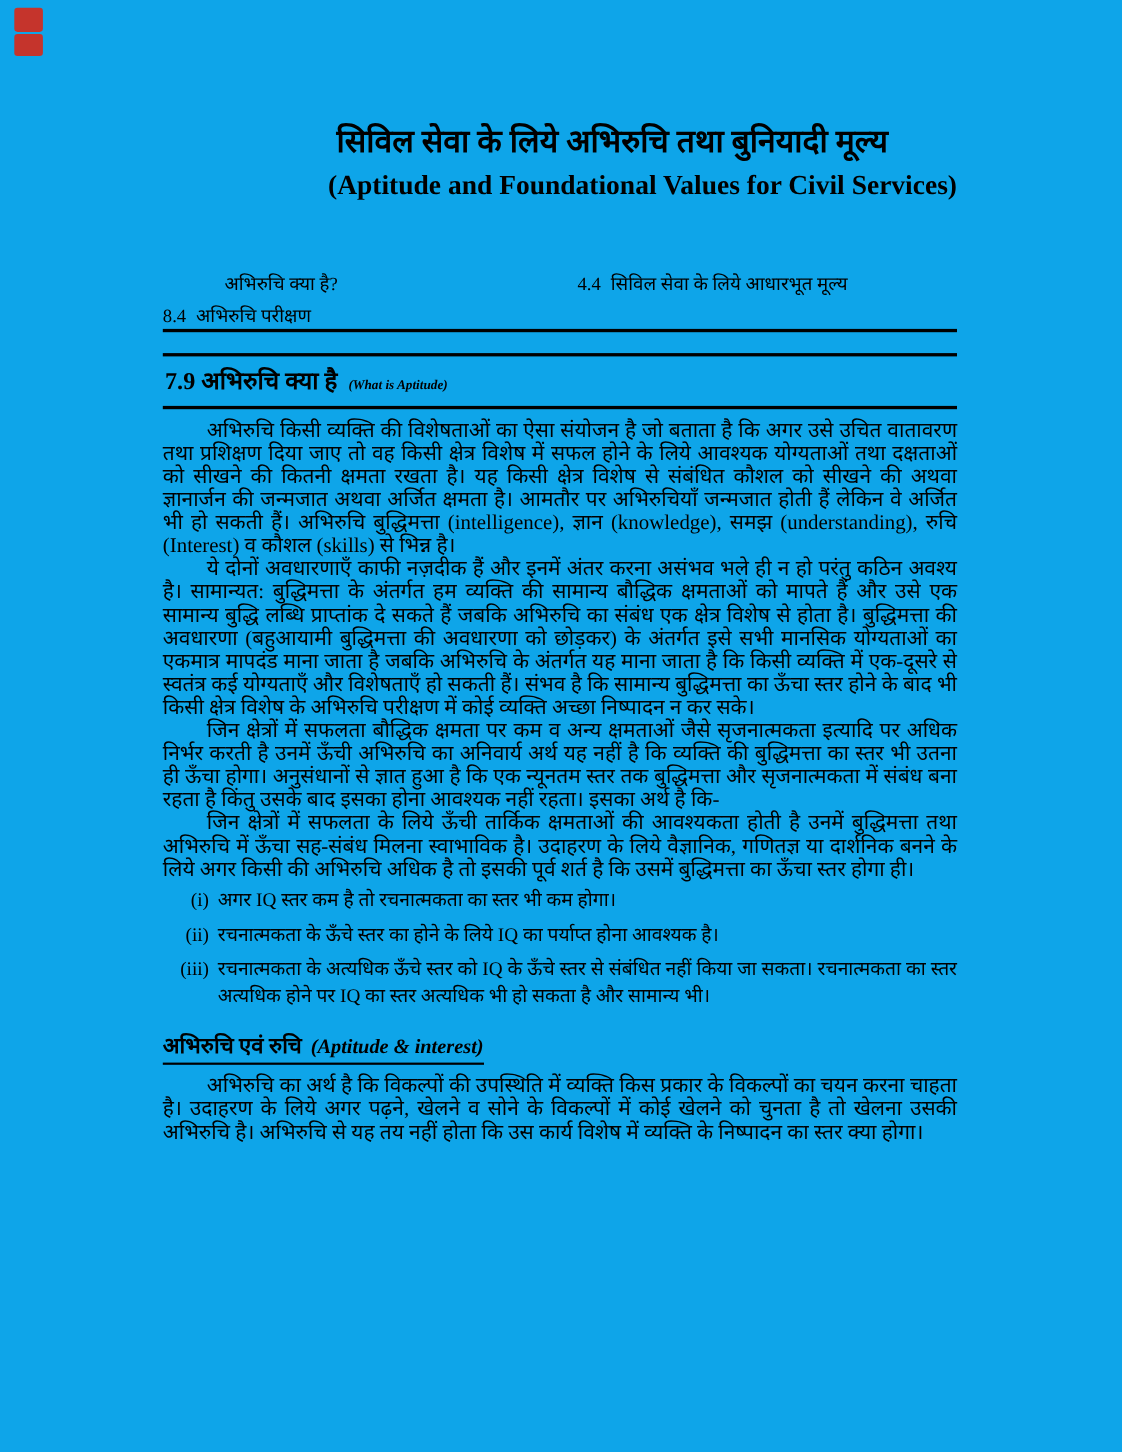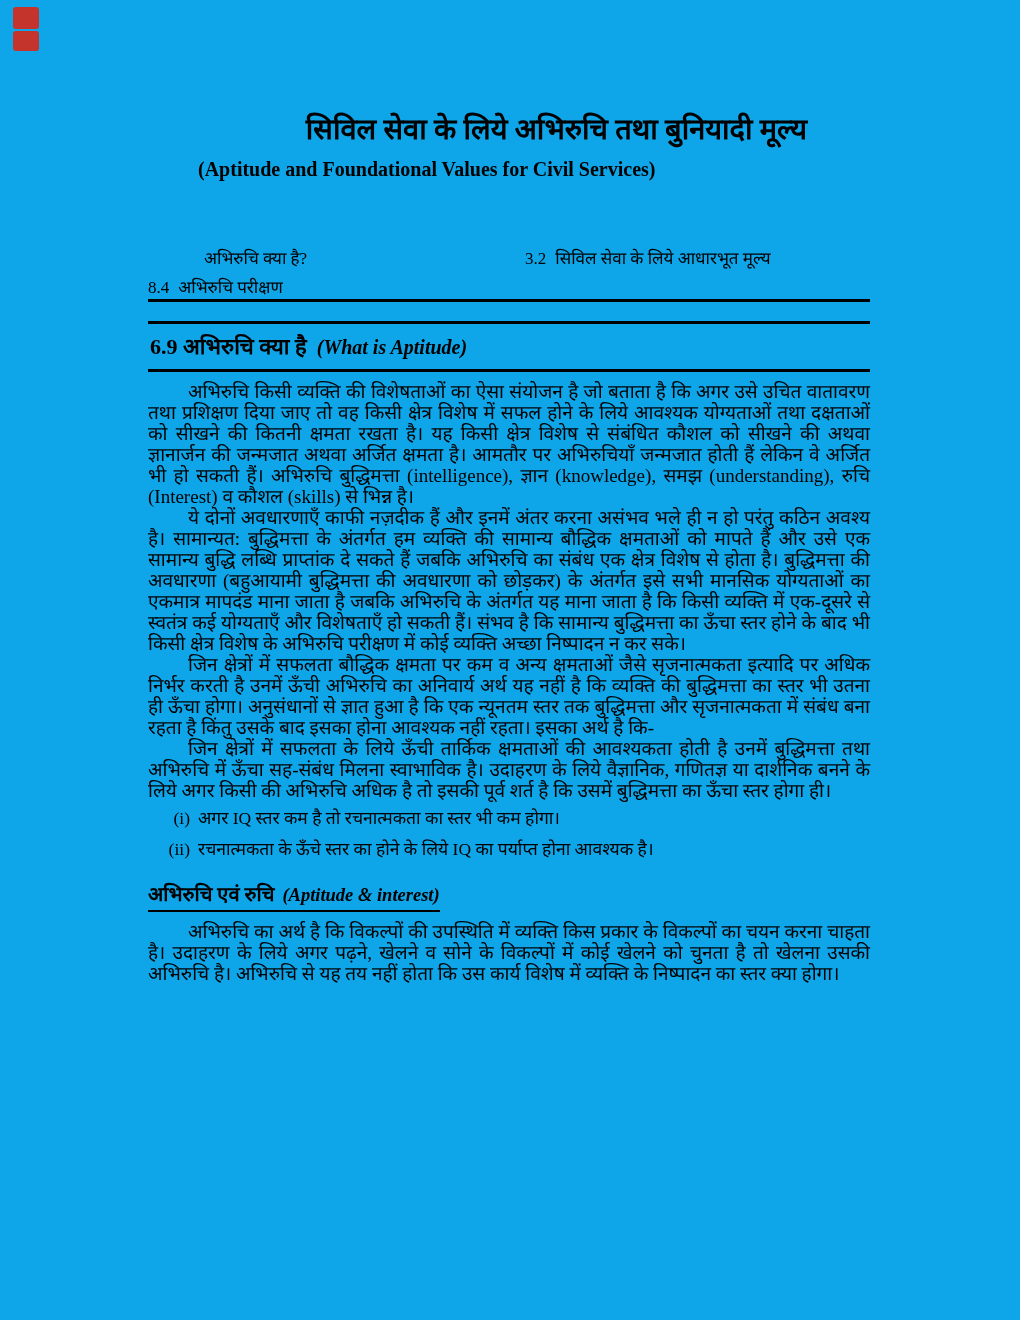--- a/index.html
+++ b/index.html
@@ -26,22 +26,22 @@
     margin-top:112px;
     padding-left:95px;
     text-align:center;
     font-size:29px; font-weight:bold;
     line-height:34px;
     white-space:nowrap;
   }
   .title-en {
     margin-top:8px;
     padding-left:50px;
-    text-align:left;
-    font-size:20px; font-weight:bold;
+    text-align:right;
+    font-size:25px; font-weight:bold;
     line-height:30px;
     white-space:nowrap;
   }
 
   
   .toc {
     margin-top:64px;
     font-size:17px; line-height:22px;
     border-bottom:3px solid #000;
   }
@@ -51,21 +51,21 @@
   .toc-num { display:inline-block; margin-right:9px; }
 
   
   .section-band {
     margin-top:19px;
     border-top:3px solid #000;
     border-bottom:3px solid #000;
     padding:6px 0 9px 2px;
   }
   .h61-hi { font-size:22px; font-weight:bold; }
-  .h61-en { font-size:20px; font-weight:bold; font-style:italic; margin-left:10px; }
+  .h61-en { font-size:12px; font-weight:bold; font-style:italic; margin-left:10px; }
 
   
   .para {
     margin:0;
     font-size:19px;
     line-height:21px;
     text-align:justify;
     text-indent:40px;
   }
   .para.first { margin-top:9px; }
@@ -98,48 +98,52 @@
 
     <div class="title-hi">सिविल सेवा के लिये अभिरुचि तथा बुनियादी मूल्य</div>
     <div class="title-en">(Aptitude and Foundational Values for Civil Services)</div>
 
     <div class="toc">
       <div class="toc-row1">
         <div class="toc-cell-left">
           <span class="toc-num"></span><span>अभिरुचि क्या है?</span>
         </div>
         <div class="toc-cell-right">
-          <span class="toc-num">3.2</span><span>सिविल सेवा के लिये आधारभूत मूल्य</span>
+          <span class="toc-num">4.4</span><span>सिविल सेवा के लिये आधारभूत मूल्य</span>
         </div>
       </div>
       <div class="toc-row2">
         <span class="toc-num">8.4</span><span>अभिरुचि परीक्षण</span>
       </div>
     </div>
 
     <div class="section-band">
-      <span class="h61-hi">6.9 अभिरुचि क्या है</span><span class="h61-en">(What is Aptitude)</span>
+      <span class="h61-hi">7.9 अभिरुचि क्या है</span><span class="h61-en">(What is Aptitude)</span>
     </div>
 
     <p class="para first">अभिरुचि किसी व्यक्ति की विशेषताओं का ऐसा संयोजन है जो बताता है कि अगर उसे उचित वातावरण तथा प्रशिक्षण दिया जाए तो वह किसी क्षेत्र विशेष में सफल होने के लिये आवश्यक योग्यताओं तथा दक्षताओं को सीखने की कितनी क्षमता रखता है। यह किसी क्षेत्र विशेष से संबंधित कौशल को सीखने की अथवा ज्ञानार्जन की जन्मजात अथवा अर्जित क्षमता है। आमतौर पर अभिरुचियाँ जन्मजात होती हैं लेकिन वे अर्जित भी हो सकती हैं। अभिरुचि बुद्धिमत्ता (intelligence), ज्ञान (knowledge), समझ (understanding), रुचि (Interest) व कौशल (skills) से भिन्न है।</p>
 
 
     <p class="para">ये दोनों अवधारणाएँ काफी नज़दीक हैं और इनमें अंतर करना असंभव भले ही न हो परंतु कठिन अवश्य है। सामान्यत: बुद्धिमत्ता के अंतर्गत हम व्यक्ति की सामान्य बौद्धिक क्षमताओं को मापते हैं और उसे एक सामान्य बुद्धि लब्धि प्राप्तांक दे सकते हैं जबकि अभिरुचि का संबंध एक क्षेत्र विशेष से होता है। बुद्धिमत्ता की अवधारणा (बहुआयामी बुद्धिमत्ता की अवधारणा को छोड़कर) के अंतर्गत इसे सभी मानसिक योग्यताओं का एकमात्र मापदंड माना जाता है जबकि अभिरुचि के अंतर्गत यह माना जाता है कि किसी व्यक्ति में एक-दूसरे से स्वतंत्र कई योग्यताएँ और विशेषताएँ हो सकती हैं। संभव है कि सामान्य बुद्धिमत्ता का ऊँचा स्तर होने के बाद भी किसी क्षेत्र विशेष के अभिरुचि परीक्षण में कोई व्यक्ति अच्छा निष्पादन न कर सके।</p>
     <p class="para">जिन क्षेत्रों में सफलता बौद्धिक क्षमता पर कम व अन्य क्षमताओं जैसे सृजनात्मकता इत्यादि पर अधिक निर्भर करती है उनमें ऊँची अभिरुचि का अनिवार्य अर्थ यह नहीं है कि व्यक्ति की बुद्धिमत्ता का स्तर भी उतना ही ऊँचा होगा। अनुसंधानों से ज्ञात हुआ है कि एक न्यूनतम स्तर तक बुद्धिमत्ता और सृजनात्मकता में संबंध बना रहता है किंतु उसके बाद इसका होना आवश्यक नहीं रहता। इसका अर्थ है कि-</p>
     <p class="para">जिन क्षेत्रों में सफलता के लिये ऊँची तार्किक क्षमताओं की आवश्यकता होती है उनमें बुद्धिमत्ता तथा अभिरुचि में ऊँचा सह-संबंध मिलना स्वाभाविक है। उदाहरण के लिये वैज्ञानिक, गणितज्ञ या दार्शनिक बनने के लिये अगर किसी की अभिरुचि अधिक है तो इसकी पूर्व शर्त है कि उसमें बुद्धिमत्ता का ऊँचा स्तर होगा ही।</p>
 
     <div class="ilist">
       <div class="ilist-item">
         <div class="ilist-marker">(i)</div>
         <div class="ilist-text">अगर IQ स्तर कम है तो रचनात्मकता का स्तर भी कम होगा।</div>
       </div>
       <div class="ilist-item">
         <div class="ilist-marker">(ii)</div>
         <div class="ilist-text">रचनात्मकता के ऊँचे स्तर का होने के लिये IQ का पर्याप्त होना आवश्यक है।</div>
       </div>
+      <div class="ilist-item">
+        <div class="ilist-marker">(iii)</div>
+        <div class="ilist-text">रचनात्मकता के अत्यधिक ऊँचे स्तर को IQ के ऊँचे स्तर से संबंधित नहीं किया जा सकता। रचनात्मकता का स्तर अत्यधिक होने पर IQ का स्तर अत्यधिक भी हो सकता है और सामान्य भी।</div>
+      </div>
     </div>
 
     <div class="subhead">
       <span class="subhead-wrap">
         <span class="sh-hi">अभिरुचि एवं रुचि</span><span class="sh-en">(Aptitude &amp; interest)</span>
       </span>
     </div>
 
     <p class="para">अभिरुचि का अर्थ है कि विकल्पों की उपस्थिति में व्यक्ति किस प्रकार के विकल्पों का चयन करना चाहता है। उदाहरण के लिये अगर पढ़ने, खेलने व सोने के विकल्पों में कोई खेलने को चुनता है तो खेलना उसकी अभिरुचि है। अभिरुचि से यह तय नहीं होता कि उस कार्य विशेष में व्यक्ति के निष्पादन का स्तर क्या होगा।</p>
 

